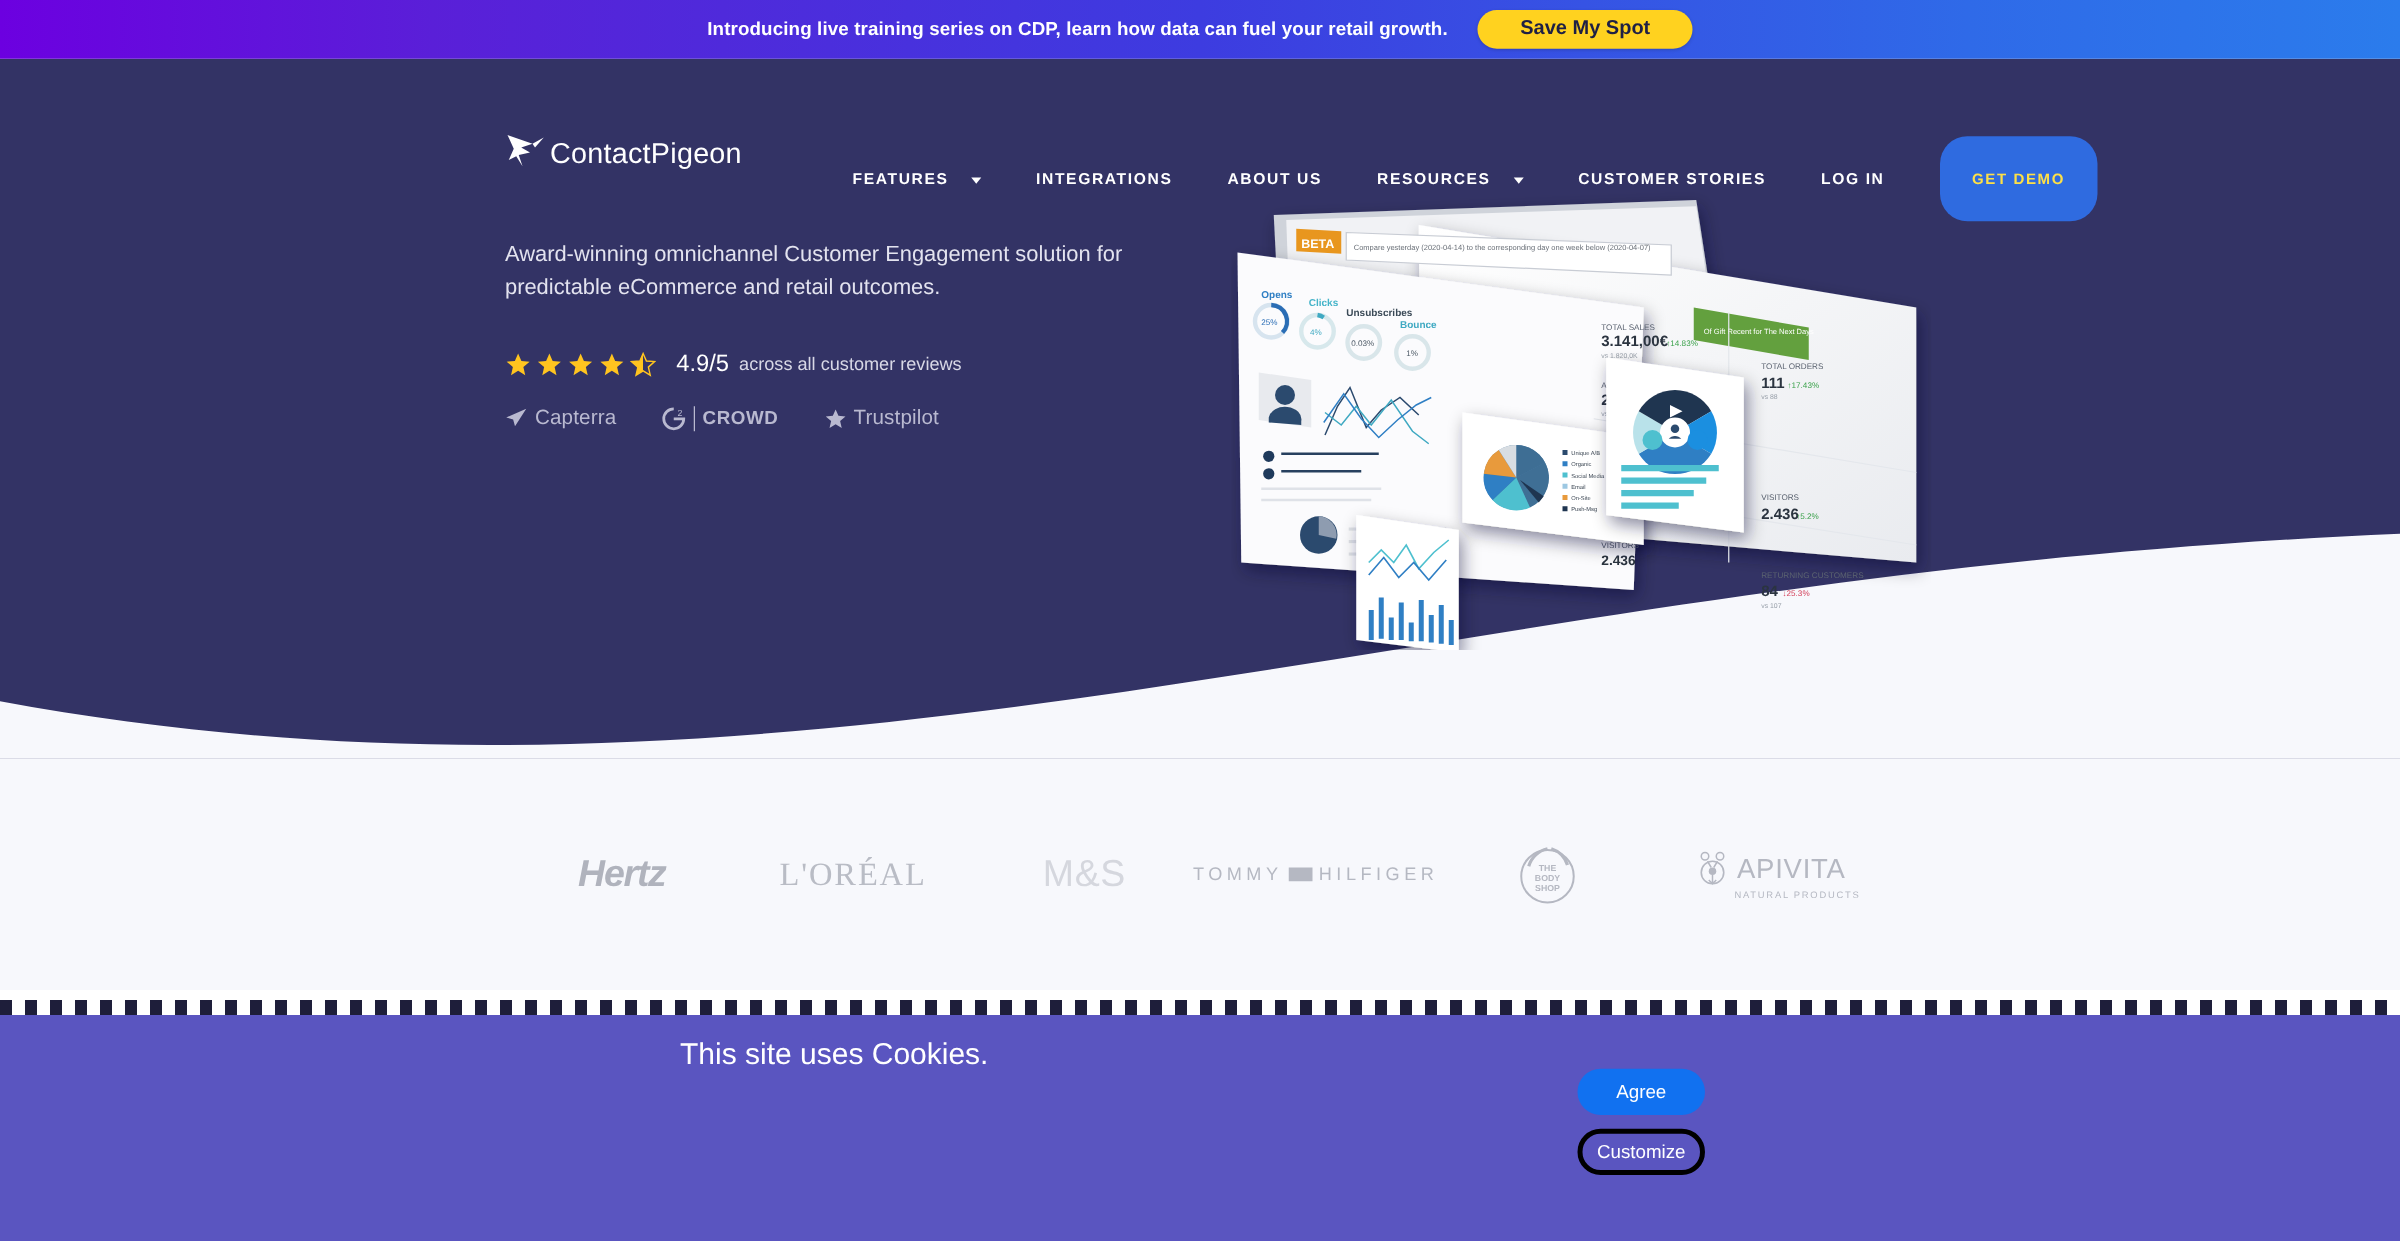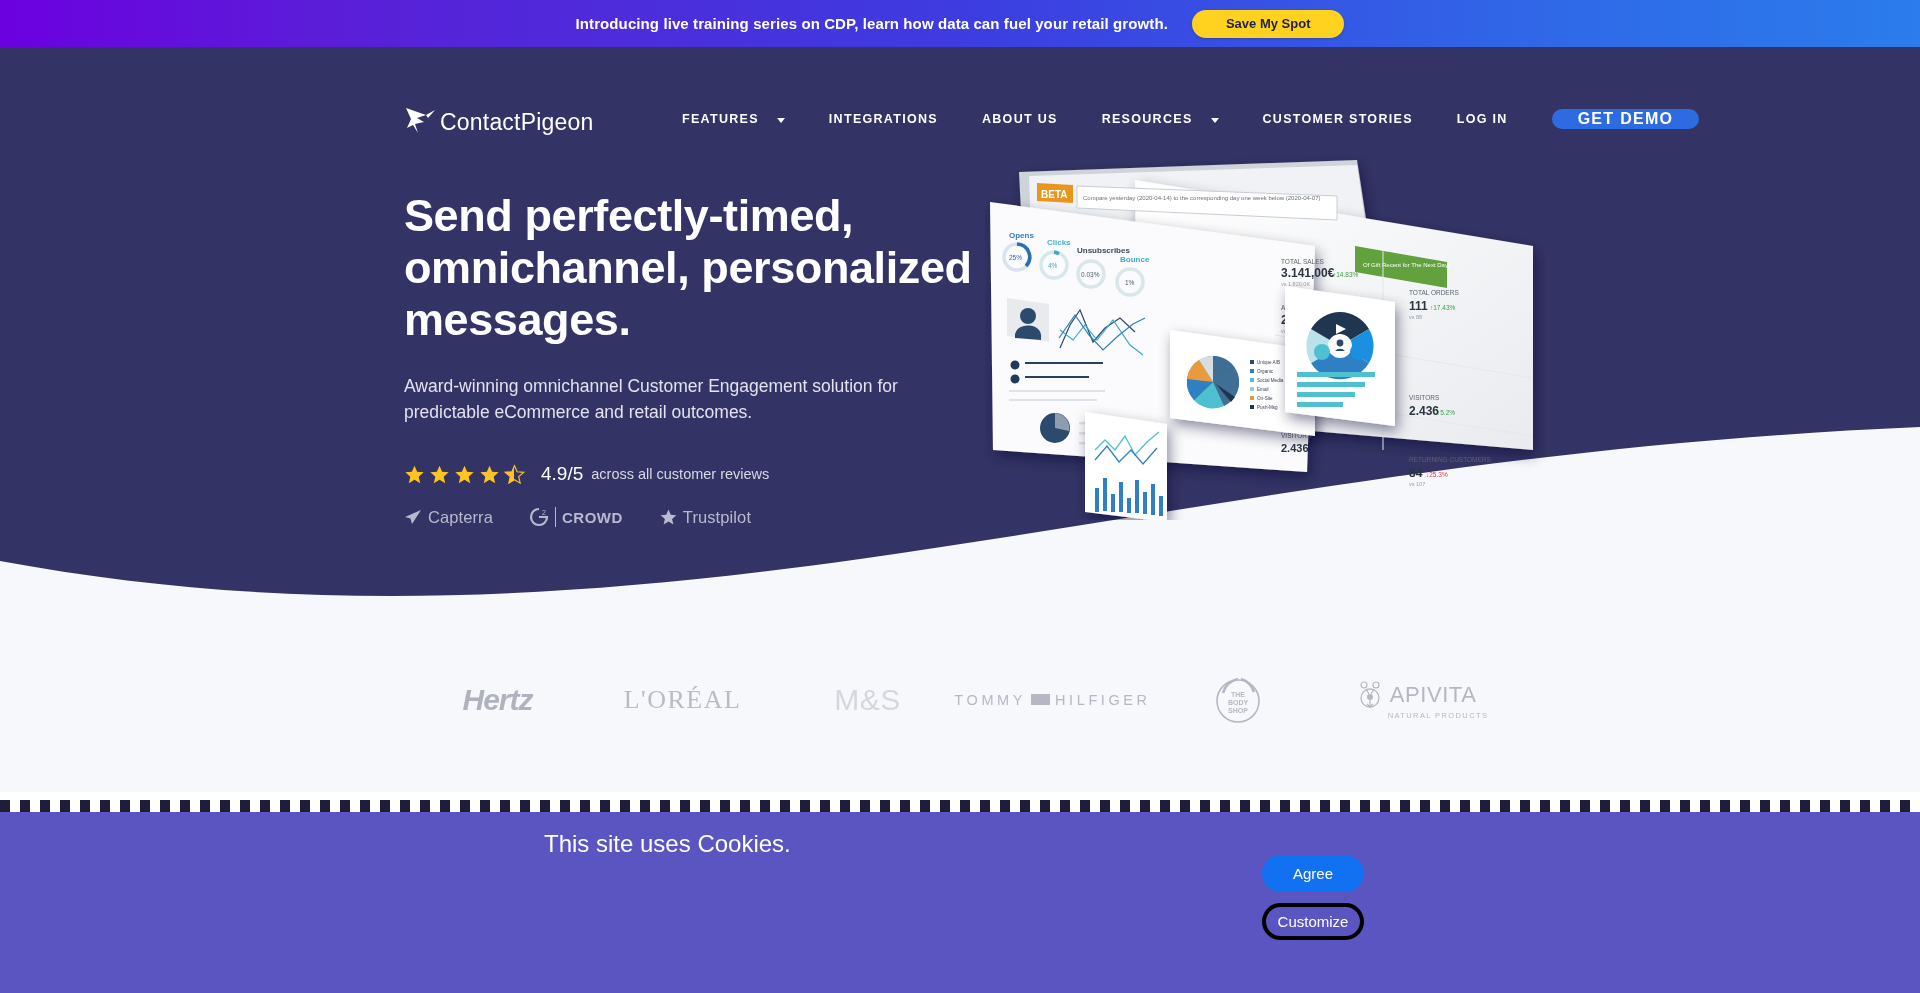--- a/index.html
+++ b/index.html
@@ -18,21 +18,21 @@
     background: linear-gradient(90deg, #6c00e0 0%, #5a1fd8 18%, #3d3ce0 50%, #2f6ae8 82%, #2b7cec 100%);
     display: flex; align-items: center; justify-content: center; gap: 24px;
     z-index: 40;
   }
   .promo-text {
     color: #ffffff; font-size: 15px; font-weight: 700; letter-spacing: .1px;
     white-space: nowrap;
   }
   .promo-btn {
     background: #ffd21f; color: #1f2045; border: none; border-radius: 16px;
-    padding: 6px 34px 7px; font-size: 13px; font-weight: 700;
+    padding: 6px 34px 7px; font-size: 16px; font-weight: 700;
     font-family: "Liberation Sans", sans-serif; cursor: pointer; white-space: nowrap;
     box-shadow: 0 1px 3px rgba(0,0,0,.18);
   }
 
   
   .hero {
     position: absolute; top: 47px; left: 0; width: 1920px; height: 560px;
     background: #333365; overflow: hidden;
   }
   .hero-wave { position: absolute; left: 0; bottom: -2px; width: 1920px; height: 200px; display:block; }
@@ -56,22 +56,22 @@
     color: #ffffff; font-size: 12.5px; font-weight: 700; letter-spacing: 1.3px;
     padding: 0 22px; cursor: pointer; white-space: nowrap; position: relative;
     display: flex; align-items: center; gap: 18px;
   }
   .caret {
     width: 0; height: 0; border-left: 4px solid transparent; border-right: 4px solid transparent;
     border-top: 5px solid #ffffff; display: inline-block; margin-top: 2px;
   }
   .btn-demo {
     margin-left: 22px;
-    background: #2f6be0; color: #ffffff; border: none; border-radius: 22px;
-    padding: 1px 26px; font-size: 16px; font-weight: 700; letter-spacing: 1.3px;
+    background: #2f6be0; color: #fde047; border: none; border-radius: 22px;
+    padding: 27px 26px; font-size: 12px; font-weight: 700; letter-spacing: 1.3px;
     font-family: "Liberation Sans", sans-serif; cursor: pointer; white-space: nowrap;
   }
 
   
   .hero-copy { position: absolute; left: 404px; top: 190px; width: 620px; z-index: 10; }
   .eyebrow { color: #a9a9cf; font-size: 16.5px; letter-spacing: .1px; margin-bottom: 18px; }
   .headline {
     color: #ffffff; font-size: 45px; line-height: 1.16; font-weight: 700;
     letter-spacing: -.4px; margin-bottom: 26px;
   }
@@ -366,21 +366,20 @@
         <span>CUSTOMER STORIES</span>
       </div>
       <div class="nav-item">
         <span>LOG IN</span>
       </div>
       <button class="btn-demo">GET DEMO</button>
     </div>
   </nav>
 
   <div class="hero-copy">
-    <h1 class="headline">Send perfectly-timed, omnichannel, personalized messages.</h1>
     <p class="subhead">Award-winning omnichannel Customer Engagement solution for predictable eCommerce and retail outcomes.</p>
 
     <div class="rating-row">
       <div class="stars">
         <svg class="star" viewBox="0 0 24 24">
             <path d="M12 2l3 6.9 7.5.6-5.7 5 1.7 7.4L12 17.9 5.5 21.9l1.7-7.4-5.7-5 7.5-.6z" fill="#ffc41f"></path>
           </svg>
         <svg class="star" viewBox="0 0 24 24">
             <path d="M12 2l3 6.9 7.5.6-5.7 5 1.7 7.4L12 17.9 5.5 21.9l1.7-7.4-5.7-5 7.5-.6z" fill="#ffc41f"></path>
           </svg>

